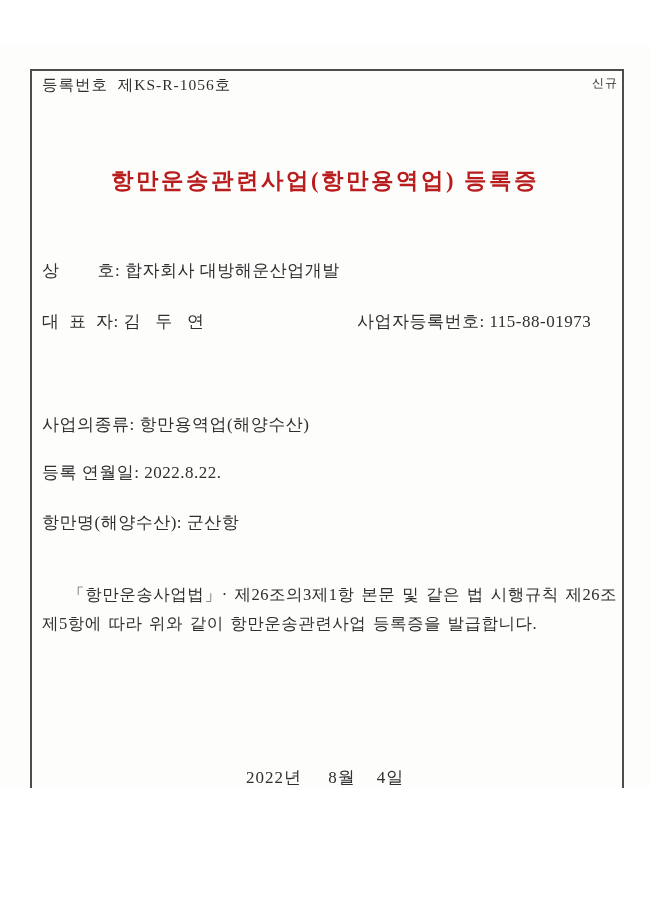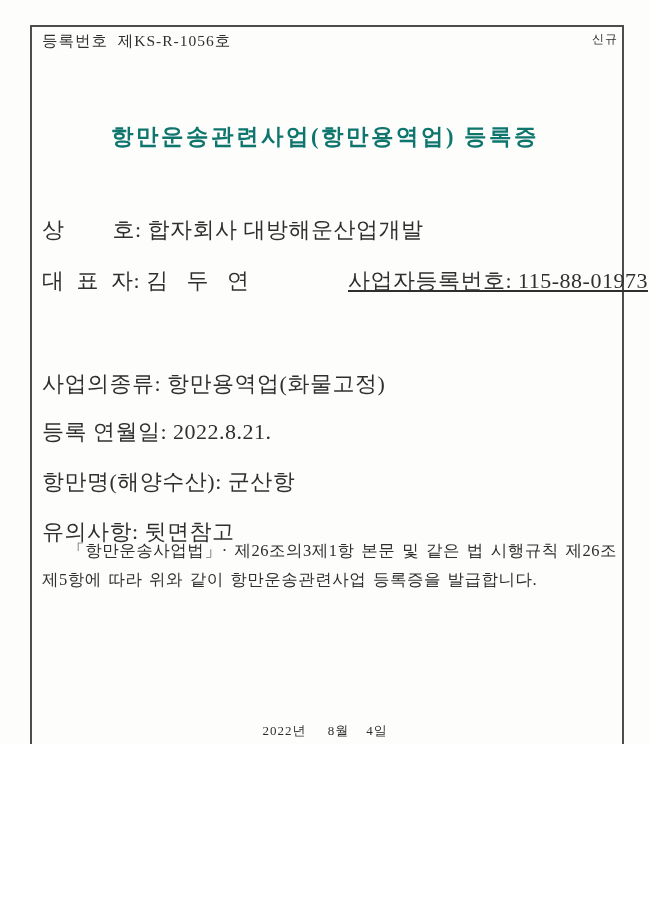--- a/index.html
+++ b/index.html
@@ -3,54 +3,55 @@
 <meta charset="utf-8">
 <style>
   html,body{margin:0;padding:0;background:#ffffff;}
   .page{
     position:relative;
     width:650px;height:744px;
     background:#fdfdfc;
     font-family:"Liberation Serif","DejaVu Serif",serif;
     color:#2f2f2f;
     overflow:hidden;
+    margin-top:44px;
   }
   .cert-border{
     position:absolute;left:30px;top:25px;width:594px;height:872px;
     border:2px solid #4d4d4d;box-sizing:border-box;background:transparent;
   }
   .hdr-left{
     position:absolute;left:42px;top:31px;font-size:15.5px;letter-spacing:1px;white-space:pre;
   }
   .hdr-right{
     position:absolute;right:32px;top:31px;font-size:12px;letter-spacing:1px;
   }
   .title{
     position:absolute;left:0;right:0;top:121px;text-align:center;
-    font-size:22.5px;font-weight:700;letter-spacing:2.5px;color:#0f766e;
+    font-size:22.5px;font-weight:700;letter-spacing:2.5px;color:#b91c1c;
   }
   .fld{
-    position:absolute;left:42px;font-size:22px;white-space:pre;letter-spacing:0.5px;
+    position:absolute;left:42px;font-size:17px;white-space:pre;letter-spacing:0.5px;
   }
   .f-company{top:215px;}
   .f-rep{top:266px;}
-  .f-bizno{top:266px;left:348px;text-decoration:underline;}
+  .f-bizno{top:266px;left:357px;}
   .f-addr{top:317px;}
   .f-type{top:369px;}
   .f-regdate{top:417px;}
   .f-port{top:467px;}
   .f-note{top:517px;}
   .body-par{
     position:absolute;left:42px;right:33px;top:536px;
     font-size:16.5px;line-height:1.78;text-align:justify;text-indent:26px;
     letter-spacing:0.5px;word-spacing:2px;
   }
   .date-line{
     position:absolute;left:0;right:0;top:722px;text-align:center;
-    font-size:13px;white-space:pre;letter-spacing:1px;
+    font-size:17px;white-space:pre;letter-spacing:1px;
   }
   .issuer{
     position:absolute;left:343px;top:851px;font-size:20px;letter-spacing:1.5px;
     white-space:nowrap;color:#4d7c0f;
   }
   .seal-mark-box{
     display:inline-block;border:1.5px solid #4a4a4a;border-radius:4px;
     padding:0 3px 1px 3px;margin-left:9px;font-size:17px;line-height:1.15;
     vertical-align:1px;
   }
@@ -87,27 +88,26 @@
 
   <div class="title">항만운송관련사업(항만용역업) 등록증</div>
 
   <div class="fld f-company">상        호: 합자회사 대방해운산업개발</div>
 
   <div class="fld f-rep">대  표  자: 김   두   연</div>
 
   <div class="fld f-bizno">사업자등록번호: 115-88-01973</div>
 
 
-  <div class="fld f-type">사업의종류: 항만용역업(화물고정)</div>
+  <div class="fld f-type">사업의종류: 항만용역업(해양수산)</div>
 
-  <div class="fld f-regdate">등록 연월일: 2022.8.21.</div>
+  <div class="fld f-regdate">등록 연월일: 2022.8.22.</div>
 
   <div class="fld f-port">항만명(해양수산): 군산항</div>
 
-  <div class="fld f-note">유의사항: 뒷면참고</div>
 
   <div class="body-par">「항만운송사업법」· 제26조의3제1항 본문 및 같은 법 시행규칙 제26조제5항에 따라 위와 같이 항만운송관련사업 등록증을 발급합니다.</div>
 
   <div class="date-line">2022년     8월    4일</div>
 
   <div class="issuer">
     <span>군산지방해양수산청장</span><span class="seal-mark-box">인</span>
   </div>
 
   <div class="seal">

